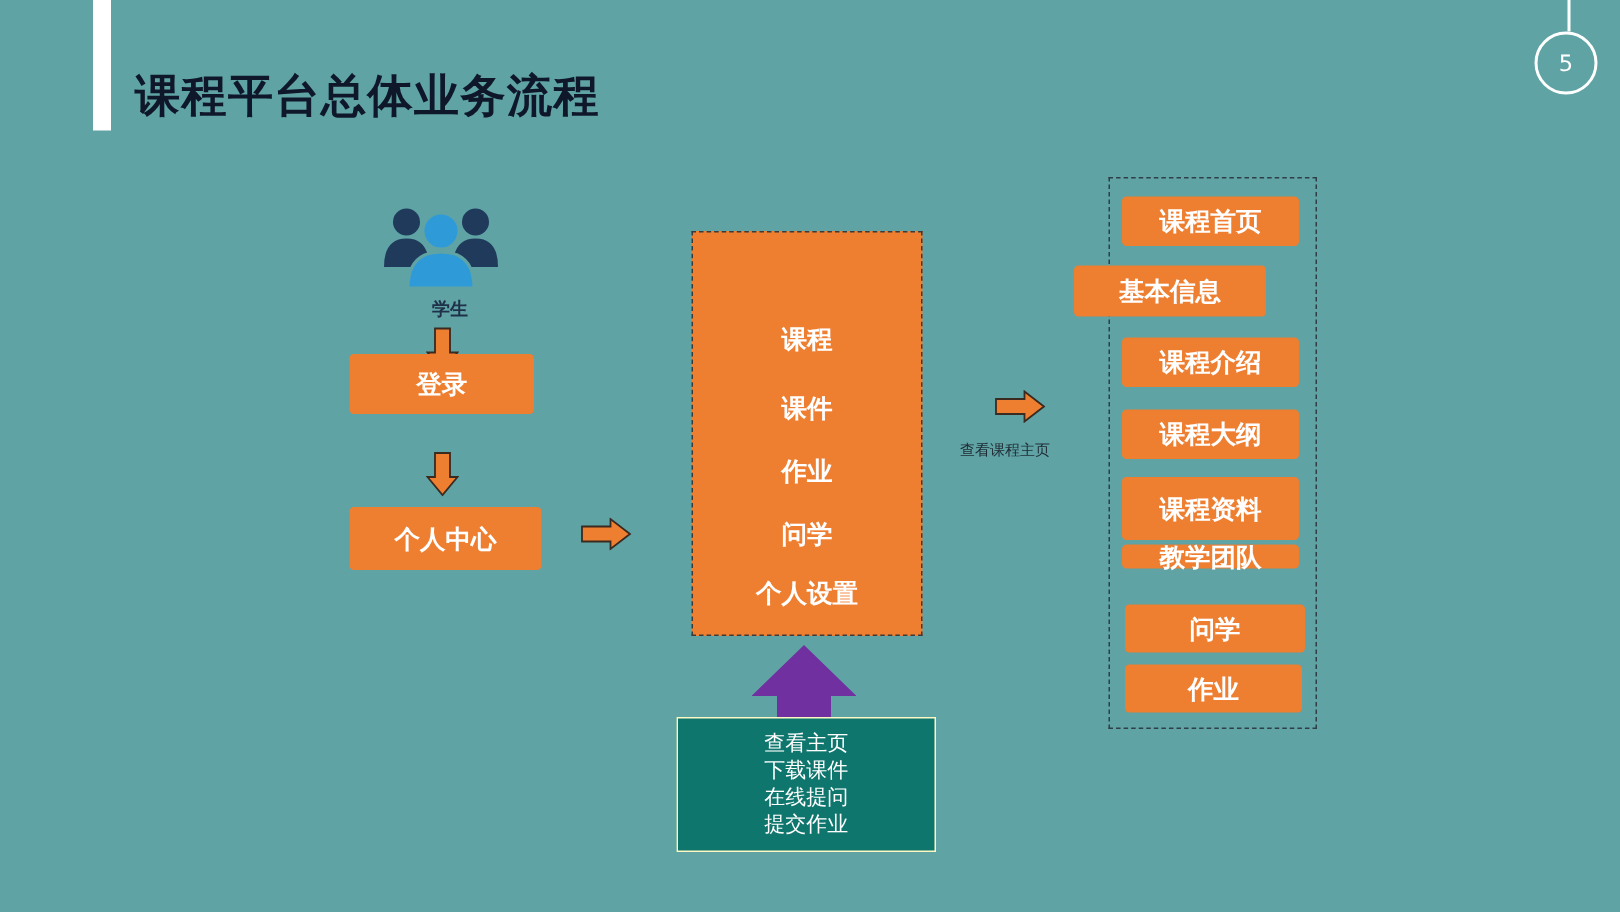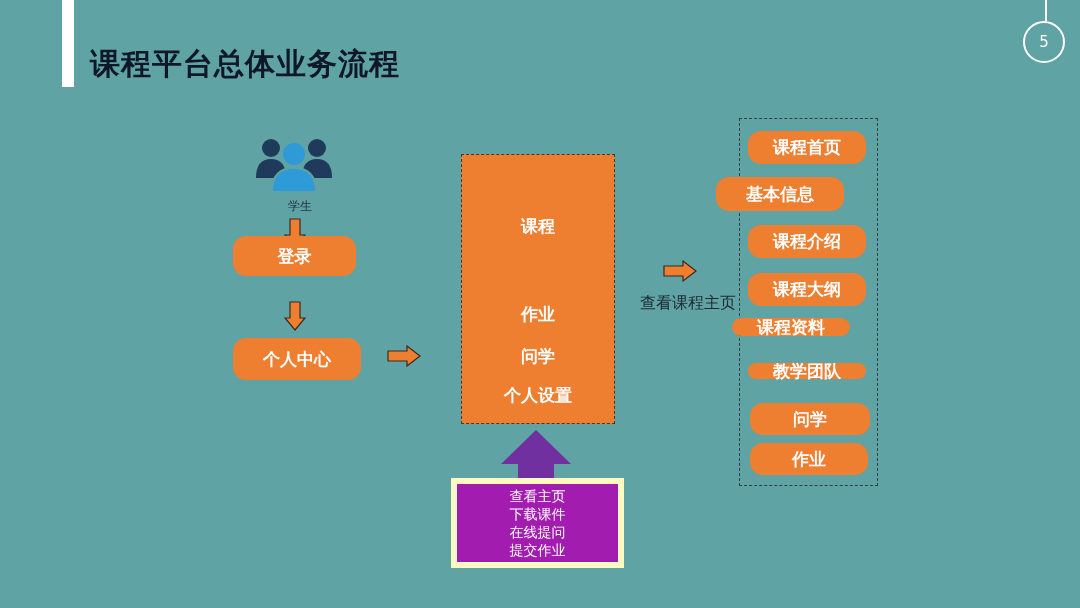--- a/index.html
+++ b/index.html
@@ -6,28 +6,28 @@
   body {
     width:1080px; height:608px; overflow:hidden; position:relative;
     background:#5fa3a5;
     font-family:"DejaVu Sans","Liberation Sans",sans-serif;
   }
   .abs { position:absolute; }
   .title-bar { left:62px; top:0; width:12px; height:87px; background:#ffffff; }
   .title { left:90px; top:44px; color:#0f172a; font-size:30px; font-weight:bold; letter-spacing:1px; white-space:nowrap; }
   .page-line { left:1045px; top:0; width:2px; height:21px; background:#ffffff; }
   .page-circle { left:1023px; top:21px; width:42px; height:42px; border:2px solid #ffffff; border-radius:50%; color:#ffffff; font-size:15px; display:flex; align-items:center; justify-content:center; box-sizing:border-box; }
-  .orange-box { background:#ee7e30; color:#ffffff; font-weight:bold; display:flex; align-items:center; justify-content:center; border-radius:13px; }
-  .user-label { left:280px; top:198px; width:40px; text-align:center; font-size:12px; font-weight:normal; color:#1f3148; }
+  .orange-box { background:#ee7e30; color:#ffffff; font-weight:bold; display:flex; align-items:center; justify-content:center; border-radius:3px; }
+  .user-label { left:280px; top:198px; width:40px; text-align:center; font-size:12px; font-weight:bold; color:#1f3148; }
   .down-arrow { width:22px; height:30px; }
   .right-arrow { width:34px; height:22px; }
   .menu-box { left:461px; top:154px; width:154px; height:270px; background:#ee7e30; border:1px dashed #3b3b3b; box-sizing:border-box; }
   .menu-item { position:absolute; left:0; width:100%; text-align:center; color:#ffffff; font-weight:bold; font-size:17px; }
-  .purple-box { left:451px; top:478px; width:173px; height:90px; background:#a21caf; border:6px solid #fef9c3; box-sizing:border-box; color:#ffffff; font-size:14px; line-height:18px; display:flex; flex-direction:column; align-items:center; justify-content:center; }
-  .view-label { left:640px; top:293px; font-size:16px; color:#1f2a33; white-space:nowrap; }
+  .purple-box { left:451px; top:478px; width:173px; height:90px; background:#0f766e; border:1px solid #fef9c3; box-sizing:border-box; color:#ffffff; font-size:14px; line-height:18px; display:flex; flex-direction:column; align-items:center; justify-content:center; }
+  .view-label { left:640px; top:293px; font-size:10px; color:#1f2a33; white-space:nowrap; }
   .dashed-frame { left:739px; top:118px; width:139px; height:368px; border:1px dashed #2f3f48; box-sizing:border-box; }
   .right-btn { font-size:17px; }
 </style>
 </head>
 <body>
 
 <div class="abs title-bar"></div>
 <div class="abs title">课程平台总体业务流程</div>
 <div class="abs page-line"></div>
 <div class="abs page-circle">
@@ -67,20 +67,21 @@
 </div>
 
 <div class="abs right-arrow" style="left:387px;top:345px;">
   <svg width="34" height="22" viewBox="0 0 34 22">
       <path d="M1 6 H20 V1 L33 11 L20 21 V16 H1 Z" fill="#ee7e30" stroke="#3a2a20" stroke-width="1.2"></path>
     </svg>
 </div>
 
 <div class="abs menu-box">
   <div class="menu-item" style="top:60px;">课程</div>
+  <div class="menu-item" style="top:106px;">课件</div>
   <div class="menu-item" style="top:148px;">作业</div>
   <div class="menu-item" style="top:190px;">问学</div>
   <div class="menu-item" style="top:229px;">个人设置</div>
 </div>
 
 <div class="abs" style="left:501px;top:430px;width:70px;height:50px;">
   <svg width="70" height="50" viewBox="0 0 70 50">
       <path d="M35 0 L70 34 H53 V50 H17 V34 H0 Z" fill="#7030a0"></path>
     </svg>
 </div>
@@ -104,21 +105,21 @@
   </div>
 <div class="abs orange-box right-btn" style="left:716px;top:177px;width:128px;height:34px;text-align:right;">
     <span>基本信息</span>
   </div>
 <div class="abs orange-box right-btn" style="left:748px;top:225px;width:118px;height:33px;">
     <span>课程介绍</span>
   </div>
 <div class="abs orange-box right-btn" style="left:748px;top:273px;width:118px;height:33px;">
     <span>课程大纲</span>
   </div>
-<div class="abs orange-box right-btn" style="left:732px;top:318px;width:118px;height:18px;">
+<div class="abs orange-box right-btn" style="left:748px;top:318px;width:118px;height:42px;">
     <span>课程资料</span>
   </div>
 <div class="abs orange-box right-btn" style="left:748px;top:363px;width:118px;height:16px;">
     <span>教学团队</span>
   </div>
 <div class="abs orange-box right-btn" style="left:750px;top:403px;width:120px;height:32px;">
     <span>问学</span>
   </div>
 <div class="abs orange-box right-btn" style="left:750px;top:443px;width:118px;height:32px;">
     <span>作业</span>

